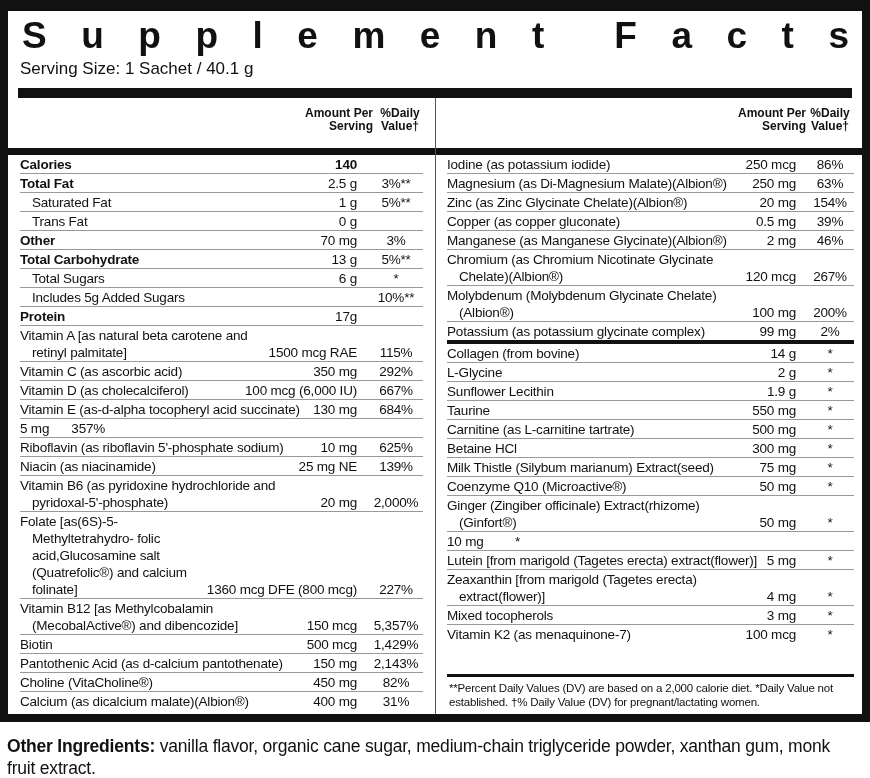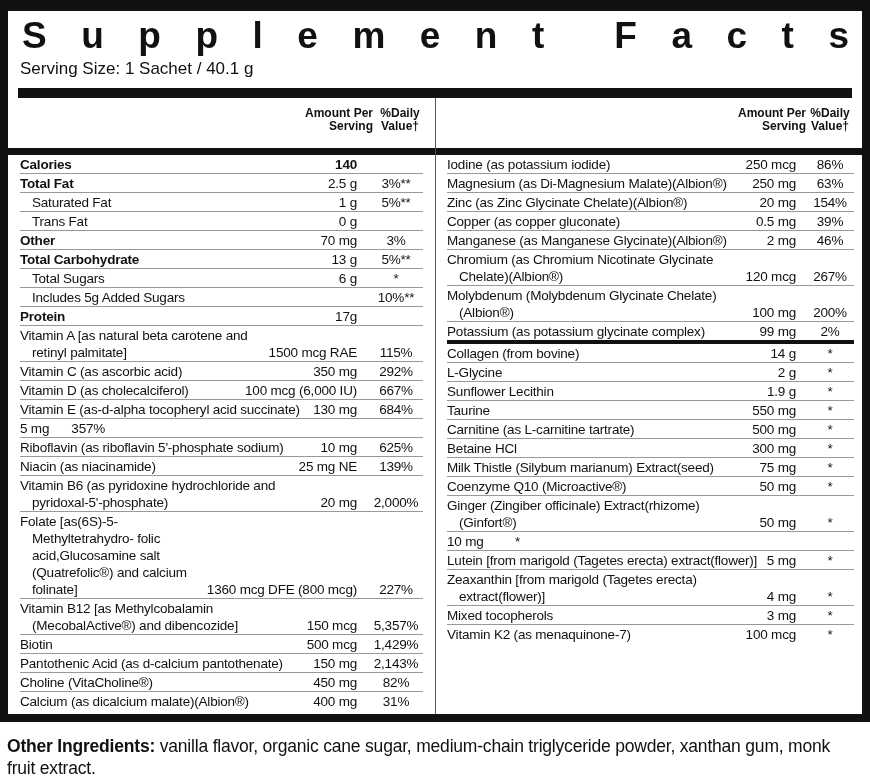--- a/index.html
+++ b/index.html
@@ -320,18 +320,19 @@
           <div class="row">
     <span class="nm">Mixed tocopherols</span>
     <span class="amt">3 mg</span>
     <span class="dv">*</span>
   </div>
           <div class="row">
     <span class="nm">Vitamin K2 (as menaquinone-7)</span>
     <span class="amt">100 mcg</span>
     <span class="dv">*</span>
   </div>
+          <div class="footnote">**Percent Daily Values (DV) are based on a 2,000 calorie diet. *Daily Value not established. †% Daily Value (DV) for pregnant/lactating women.</div>
         </div>
     </div>
   </div>
 </div>
 
 <div class="other"><span class="lbl">Other Ingredients:</span><span> vanilla flavor, organic cane sugar, medium-chain triglyceride powder, xanthan gum, monk fruit extract.</span></div>
 
 </body></html>

